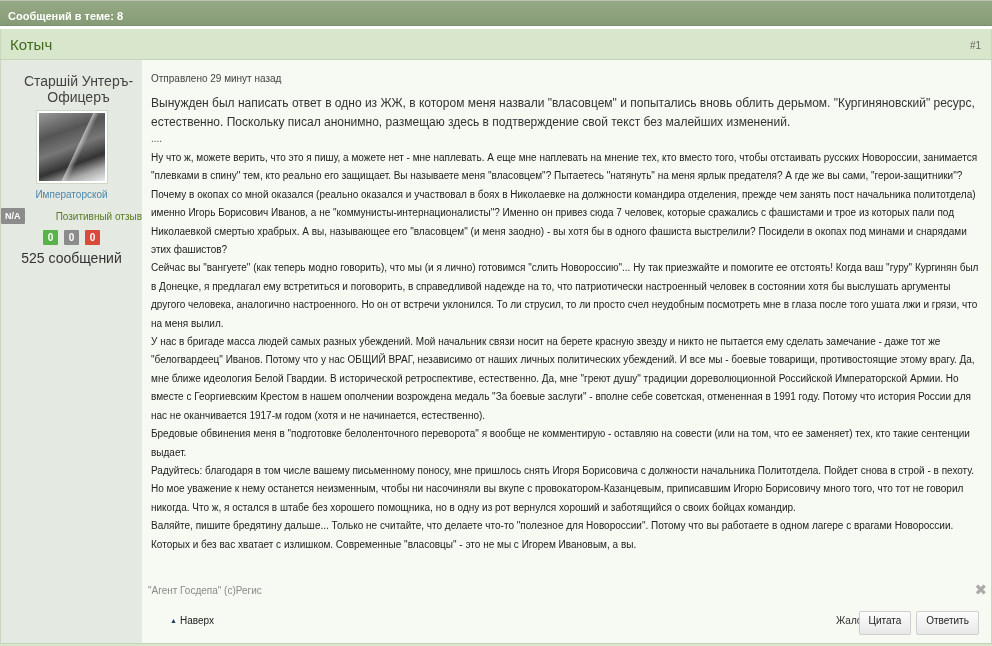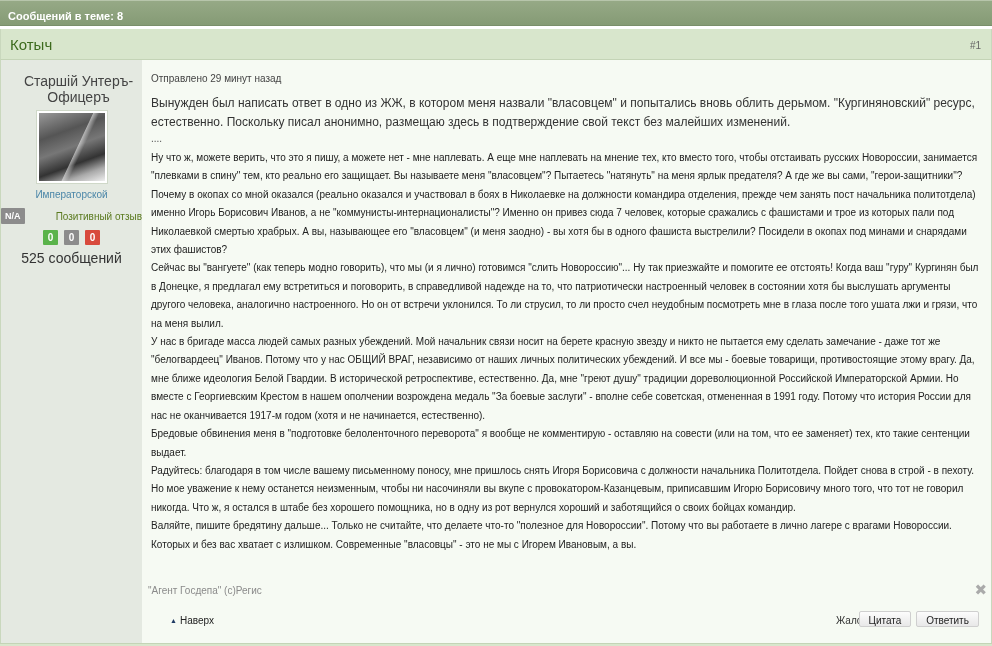--- a/index.html
+++ b/index.html
@@ -86,21 +86,21 @@
   .warn-icon { display: inline-block; width: 12px; height: 11px; vertical-align: -1px; margin-right: 4px; }
   .signature { position: absolute; left: 6px; top: 525px; font-size: 10px; color: #8a8a8a; }
   .close-x {
     position: absolute; right: 4px; top: 521px;
     font-size: 15px; color: #aaa; font-weight: bold; cursor: pointer;
   }
   .back-top { position: absolute; left: 28px; top: 555px; font-size: 10px; color: #222; cursor: pointer; }
   .back-top .arrow { font-size: 7px; color: #1f3a63; margin-right: 3px; vertical-align: 1px; }
   .report-link { position: absolute; left: 666px; top: 555px; font-size: 10px; color: #333; cursor: pointer; margin-left: 28px; }
   .btn {
-    position: absolute; top: 551px; height: 16px;
+    position: absolute; top: 551px; height: 24px;
     background: linear-gradient(#fcfcfc, #e8e8e8);
     border: 1px solid #cfcfcf; border-radius: 2px;
     font-size: 10px; color: #222; text-align: center; line-height: 18px; cursor: pointer;
   }
   .btn-quote { left: 717px; width: 52px; }
   .btn-reply { left: 774px; width: 63px; }
 
   .bottom-line {
     position: absolute; left: 0; top: 643px; width: 992px; height: 3px;
     background: #d8e6cc; border-top: 1px solid #c4d4b6;
@@ -140,21 +140,21 @@
   <div class="post-date">Отправлено 29 минут назад</div>
   <div class="intro">Вынужден был написать ответ в одно из ЖЖ, в котором меня назвали "власовцем" и попытались вновь облить дерьмом. "Кургиняновский" ресурс, естественно. Поскольку писал анонимно, размещаю здесь в подтверждение свой текст без малейших изменений.</div>
   <div class="dots">....</div>
   <div class="content">
     <p>Ну что ж, можете верить, что это я пишу, а можете нет - мне наплевать. А еще мне наплевать на мнение тех, кто вместо того, чтобы отстаивать русских Новороссии, занимается "плевками в спину" тем, кто реально его защищает. Вы называете меня "власовцем"? Пытаетесь "натянуть" на меня ярлык предателя? А где же вы сами, "герои-защитники"?</p>
     <p>Почему в окопах со мной оказался (реально оказался и участвовал в боях в Николаевке на должности командира отделения, прежде чем занять пост начальника политотдела) именно Игорь Борисович Иванов, а не "коммунисты-интернационалисты"? Именно он привез сюда 7 человек, которые сражались с фашистами и трое из которых пали под Николаевкой смертью храбрых. А вы, называющее его "власовцем" (и меня заодно) - вы хотя бы в одного фашиста выстрелили? Посидели в окопах под минами и снарядами этих фашистов?</p>
     <p>Сейчас вы "вангуете" (как теперь модно говорить), что мы (и я лично) готовимся "слить Новороссию"... Ну так приезжайте и помогите ее отстоять! Когда ваш "гуру" Кургинян был в Донецке, я предлагал ему встретиться и поговорить, в справедливой надежде на то, что патриотически настроенный человек в состоянии хотя бы выслушать аргументы другого человека, аналогично настроенного. Но он от встречи уклонился. То ли струсил, то ли просто счел неудобным посмотреть мне в глаза после того ушата лжи и грязи, что на меня вылил.</p>
     <p>У нас в бригаде масса людей самых разных убеждений. Мой начальник связи носит на берете красную звезду и никто не пытается ему сделать замечание - даже тот же "белогвардеец" Иванов. Потому что у нас ОБЩИЙ ВРАГ, независимо от наших личных политических убеждений. И все мы - боевые товарищи, противостоящие этому врагу. Да, мне ближе идеология Белой Гвардии. В исторической ретроспективе, естественно. Да, мне "греют душу" традиции дореволюционной Российской Императорской Армии. Но вместе с Георгиевским Крестом в нашем ополчении возрождена медаль "За боевые заслуги" - вполне себе советская, отмененная в 1991 году. Потому что история России для нас не оканчивается 1917-м годом (хотя и не начинается, естественно).</p>
     <p>Бредовые обвинения меня в "подготовке белоленточного переворота" я вообще не комментирую - оставляю на совести (или на том, что ее заменяет) тех, кто такие сентенции выдает.</p>
     <p>Радуйтесь: благодаря в том числе вашему письменному поносу, мне пришлось снять Игоря Борисовича с должности начальника Политотдела. Пойдет снова в строй - в пехоту. Но мое уважение к нему останется неизменным, чтобы ни насочиняли вы вкупе с провокатором-Казанцевым, приписавшим Игорю Борисовичу много того, что тот не говорил никогда. Что ж, я остался в штабе без хорошего помощника, но в одну из рот вернулся хороший и заботящийся о своих бойцах командир.</p>
-    <p>Валяйте, пишите бредятину дальше... Только не считайте, что делаете что-то "полезное для Новороссии". Потому что вы работаете в лично лагере с врагами Новороссии. Которых и без вас хватает с излишком. Современные "власовцы" - это не мы с Игорем Ивановым, а вы.</p>
+    <p>Валяйте, пишите бредятину дальше... Только не считайте, что делаете что-то "полезное для Новороссии". Потому что вы работаете в одном лагере с врагами Новороссии. Которых и без вас хватает с излишком. Современные "власовцы" - это не мы с Игорем Ивановым, а вы.</p>
   </div>
 
 
   <div class="signature">"Агент Госдепа" (с)Регис</div>
   <span class="close-x">✖</span>
 
   <div class="back-top">
     <span class="arrow">▲</span><span>Наверх</span>
   </div>
   <span class="report-link">Жалоба</span>

